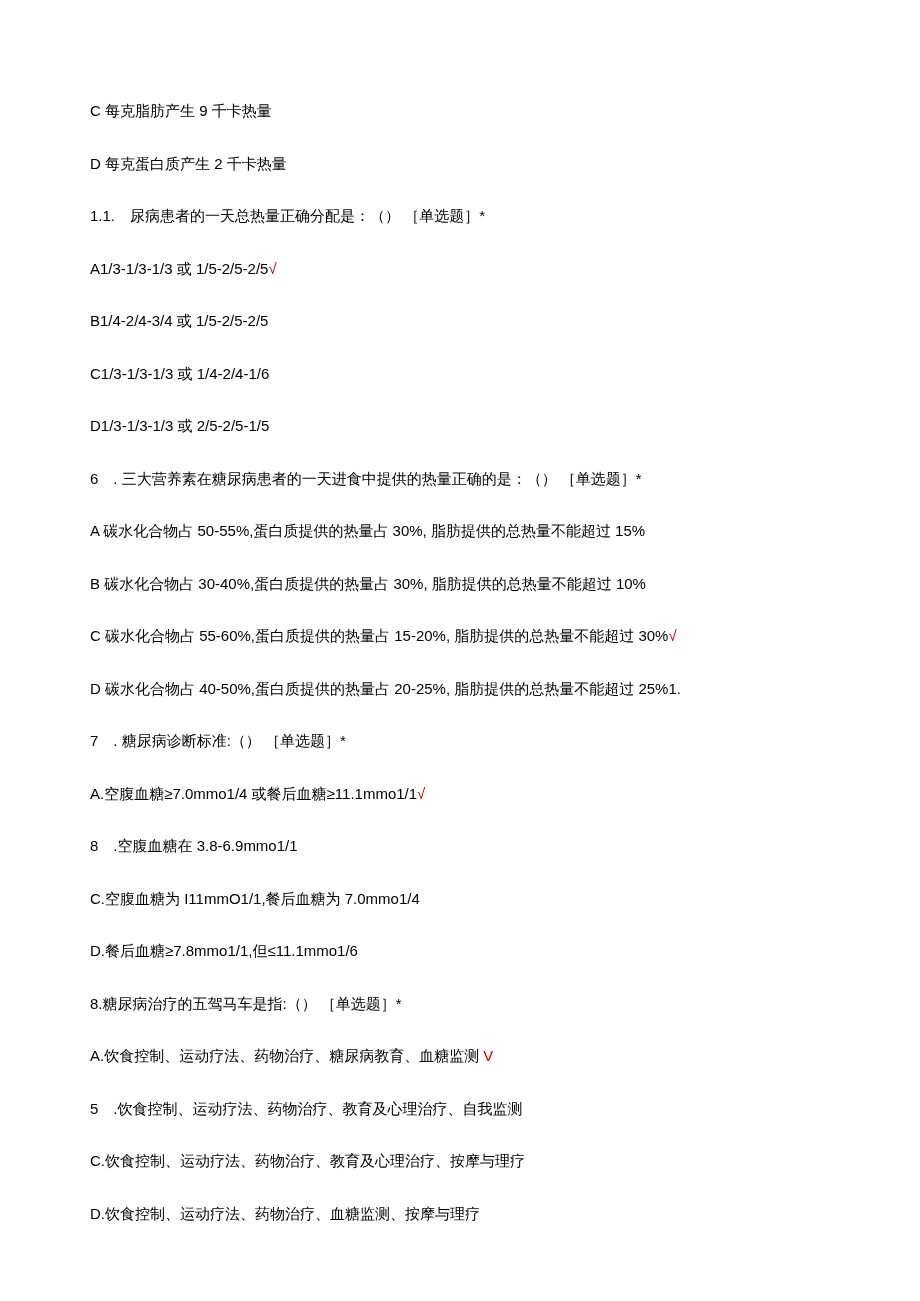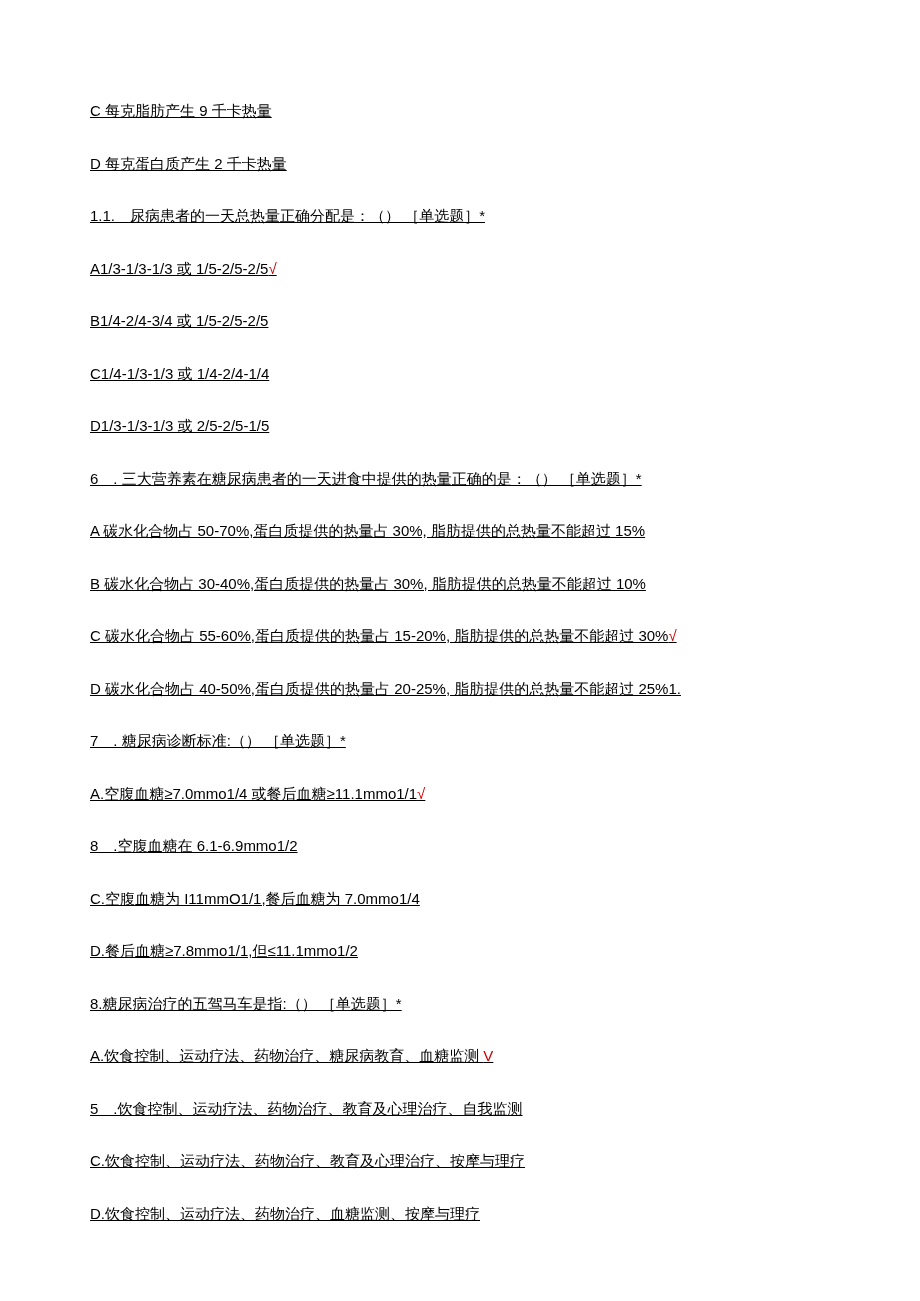--- a/index.html
+++ b/index.html
@@ -11,21 +11,20 @@
       font-family: "Microsoft YaHei", "SimSun", sans-serif;
       background: #ffffff;
       width: 920px;
       padding: 100px 90px 60px 90px;
       font-size: 15px;
       color: #000000;
       line-height: 1.5;
     }
     .line {
       margin-bottom: 30px;
-      text-decoration: underline;
     }
     .checkmark {
       color: #cc0000;
     }
   </style>
 </head>
 <body>
 
 <div class="line">
   <span>C 每克脂肪产生 9 千卡热量</span><span class="checkmark"></span>
@@ -36,54 +35,54 @@
 <div class="line">
   <span>1.1.　尿病患者的一天总热量正确分配是：（） ［单选题］*</span><span class="checkmark"></span>
 </div>
 <div class="line">
   <span>A1/3-1/3-1/3 或 1/5-2/5-2/5</span><span class="checkmark">√</span>
 </div>
 <div class="line">
   <span>B1/4-2/4-3/4 或 1/5-2/5-2/5</span><span class="checkmark"></span>
 </div>
 <div class="line">
-  <span>C1/4-1/3-1/3 或 1/4-2/4-1/4</span><span class="checkmark"></span>
+  <span>C1/3-1/3-1/3 或 1/4-2/4-1/6</span><span class="checkmark"></span>
 </div>
 <div class="line">
   <span>D1/3-1/3-1/3 或 2/5-2/5-1/5</span><span class="checkmark"></span>
 </div>
 <div class="line">
   <span>6　. 三大营养素在糖尿病患者的一天进食中提供的热量正确的是：（） ［单选题］*</span><span class="checkmark"></span>
 </div>
 <div class="line">
-  <span>A 碳水化合物占 50-70%,蛋白质提供的热量占 30%, 脂肪提供的总热量不能超过 15%</span><span class="checkmark"></span>
+  <span>A 碳水化合物占 50-55%,蛋白质提供的热量占 30%, 脂肪提供的总热量不能超过 15%</span><span class="checkmark"></span>
 </div>
 <div class="line">
   <span>B 碳水化合物占 30-40%,蛋白质提供的热量占 30%, 脂肪提供的总热量不能超过 10%</span><span class="checkmark"></span>
 </div>
 <div class="line">
   <span>C 碳水化合物占 55-60%,蛋白质提供的热量占 15-20%, 脂肪提供的总热量不能超过 30%</span><span class="checkmark">√</span>
 </div>
 <div class="line">
   <span>D 碳水化合物占 40-50%,蛋白质提供的热量占 20-25%, 脂肪提供的总热量不能超过 25%1.</span><span class="checkmark"></span>
 </div>
 <div class="line">
   <span>7　. 糖尿病诊断标准:（） ［单选题］*</span><span class="checkmark"></span>
 </div>
 <div class="line">
   <span>A.空腹血糖≥7.0mmo1/4 或餐后血糖≥11.1mmo1/1</span><span class="checkmark">√</span>
 </div>
 <div class="line">
-  <span>8　.空腹血糖在 6.1-6.9mmo1/2</span><span class="checkmark"></span>
+  <span>8　.空腹血糖在 3.8-6.9mmo1/1</span><span class="checkmark"></span>
 </div>
 <div class="line">
   <span>C.空腹血糖为 I11mmO1/1,餐后血糖为 7.0mmo1/4</span><span class="checkmark"></span>
 </div>
 <div class="line">
-  <span>D.餐后血糖≥7.8mmo1/1,但≤11.1mmo1/2</span><span class="checkmark"></span>
+  <span>D.餐后血糖≥7.8mmo1/1,但≤11.1mmo1/6</span><span class="checkmark"></span>
 </div>
 <div class="line">
   <span>8.糖尿病治疗的五驾马车是指:（） ［单选题］*</span><span class="checkmark"></span>
 </div>
 <div class="line">
   <span>A.饮食控制、运动疗法、药物治疗、糖尿病教育、血糖监测 </span><span class="checkmark">V</span>
 </div>
 <div class="line">
   <span>5　.饮食控制、运动疗法、药物治疗、教育及心理治疗、自我监测</span><span class="checkmark"></span>
 </div>

